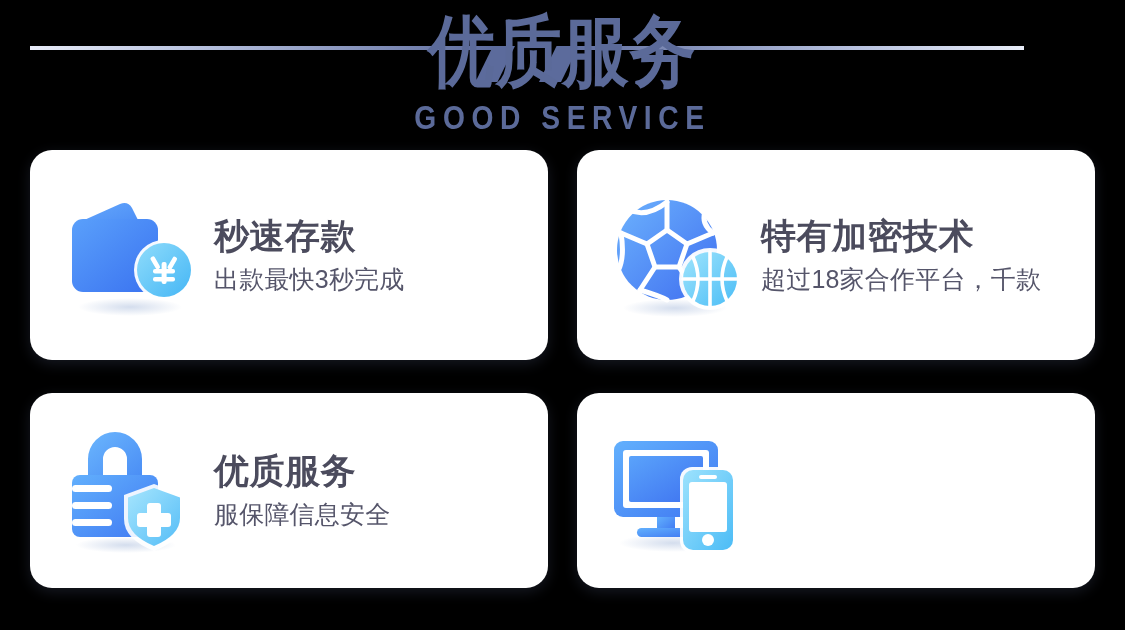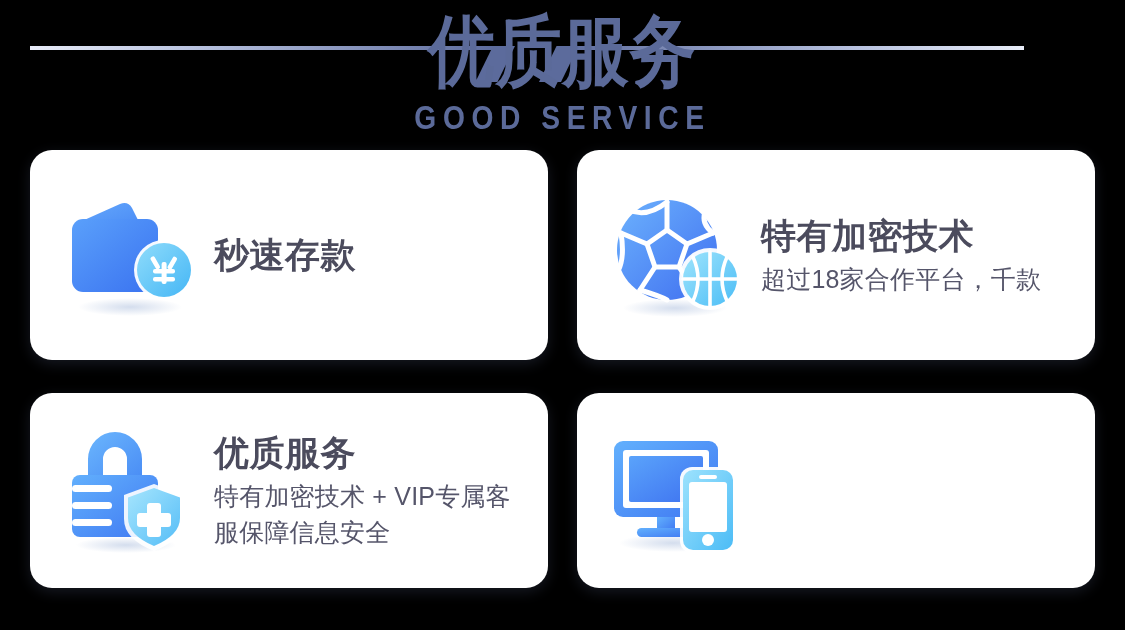--- a/index.html
+++ b/index.html
@@ -184,20 +184,23 @@
           <rect x="95" y="68" width="4.6" height="14" rx="2" transform="rotate(-30 97 75)"></rect>
           <rect x="112" y="68" width="4.6" height="14" rx="2" transform="rotate(30 114 75)"></rect>
           <rect x="103.6" y="74" width="5" height="22" rx="2"></rect>
           <rect x="95" y="81" width="22" height="4.4" rx="2"></rect>
           <rect x="95" y="89" width="22" height="4.4" rx="2"></rect>
         </g>
       </svg>
     </div>
     <div class="card-text">
       <div class="card-title">秒速存款</div>
+      <div class="card-sub">
+        <div>出款最快3秒完成</div>
+      </div>
     </div>
   </div>
 
   <div class="card">
     <div class="card-icon">
       <svg class="icon-svg" viewBox="0 0 150 135" xmlns="http://www.w3.org/2000/svg">
         <defs>
           <linearGradient id="ballGrad" x1="0" y1="0" x2="1" y2="1">
             <stop offset="0%" stop-color="#6cb2fd"></stop>
               <stop offset="100%" stop-color="#3f6ef0"></stop>
@@ -277,21 +280,20 @@
         <path d="M96 65 L122 74.5 L122 95 Q122 112 96 123 Q70 112 70 95 L70 74.5 Z" fill="url(#shieldGrad)"></path>
         <g fill="#ffffff">
           <rect x="89" y="80" width="14" height="34" rx="3"></rect>
           <rect x="79" y="90" width="34" height="14" rx="3"></rect>
         </g>
       </svg>
     </div>
     <div class="card-text">
       <div class="card-title">优质服务</div>
       <div class="card-sub">
-        <div>特有加密技术 + VIP专属客</div>
         <div>服保障信息安全</div>
       </div>
     </div>
   </div>
 
   <div class="card">
     <div class="card-icon">
       <svg class="icon-svg" viewBox="0 0 150 135" xmlns="http://www.w3.org/2000/svg">
         <defs>
           <linearGradient id="monGrad" x1="0" y1="0" x2="1" y2="1">

